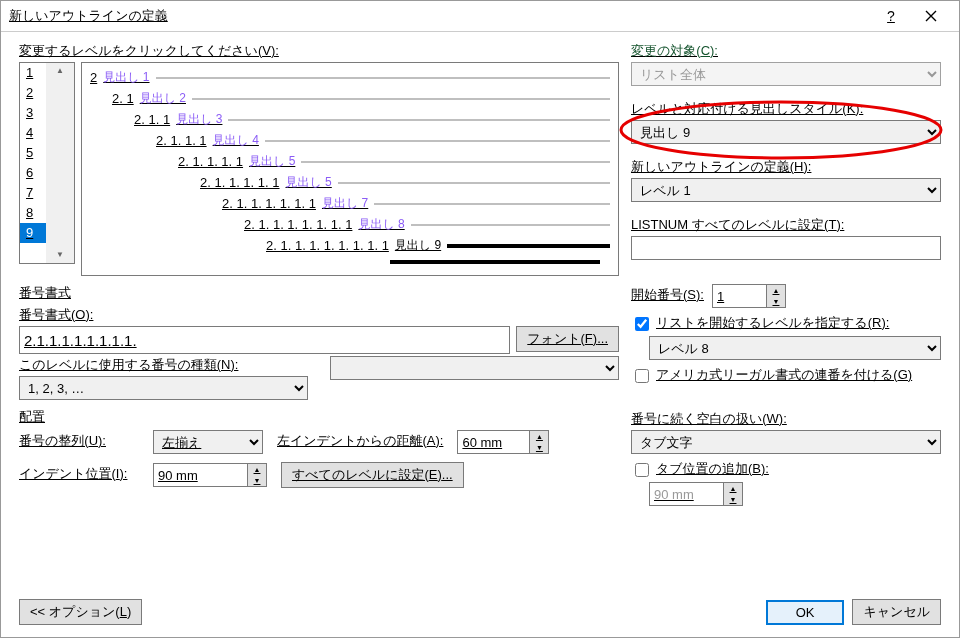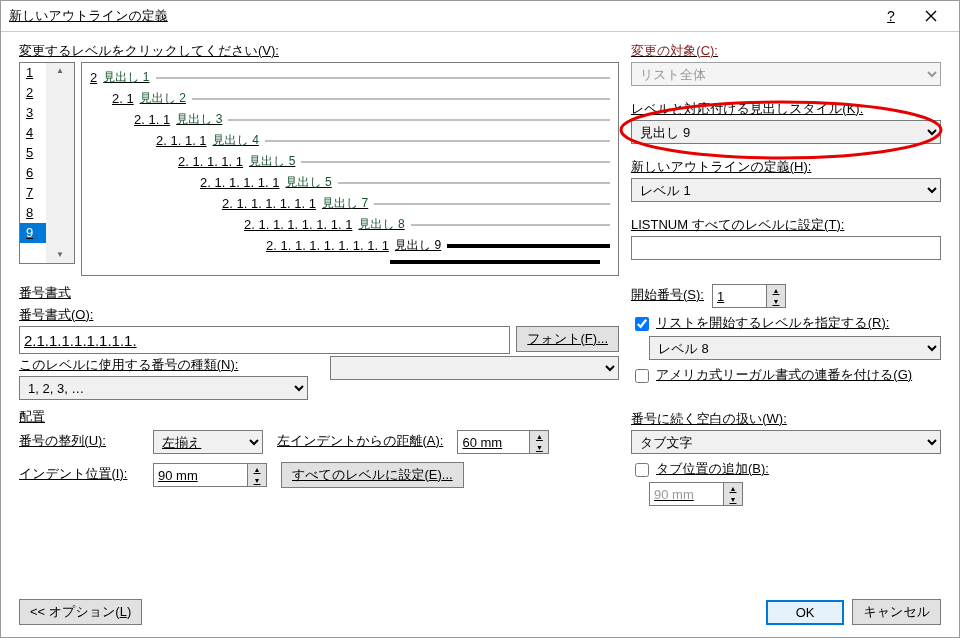--- a/index.html
+++ b/index.html
@@ -4,34 +4,34 @@
 <style>
   html,body{margin:0;padding:0;font-family:"Yu Gothic UI","Meiryo",sans-serif;font-size:13px;color:#000;background:#ece9d8;}
   .dialog{width:960px;height:638px;background:#fff;box-sizing:border-box;position:relative;border:1px solid #999;text-decoration:underline;}
   .titlebar{height:30px;display:flex;align-items:center;padding:0 8px;border-bottom:1px solid #ccc;}
   .titlebar .title{flex:1;font-size:13px;}
   .titlebar .help,.titlebar .close{width:40px;height:28px;display:flex;align-items:center;justify-content:center;font-size:14px;}
   .body{padding:10px 18px 60px 18px;}
   .row{display:flex;gap:12px;}
   .left-col{width:600px;}
   .right-col{flex:1;}
-  .dimlabel{color:#7f1d1d;}
+  .dimlabel{color:#14532d;}
   label{display:block;margin-bottom:2px;}
   .u{text-decoration:underline;}
   select,input[type=text]{font:inherit;border:1px solid #7a7a7a;background:#fff;padding:2px 4px;box-sizing:border-box;height:24px;}
   select{background:#f0f0f0;}
   .levellist{width:54px;height:200px;border:1px solid #7a7a7a;background:#fff;overflow:hidden;position:relative;}
   .levellist div{padding:0 6px;line-height:20px;}
   .levellist .sel{background:#0078d7;color:#fff;}
   .levellist .scroll{position:absolute;right:0;top:0;bottom:0;width:16px;background:#f0f0f0;display:flex;flex-direction:column;justify-content:space-between;}
   .levellist .scroll span{height:16px;display:flex;align-items:center;justify-content:center;font-size:8px;color:#666;}
   .preview{flex:1;height:200px;border:1px solid #7a7a7a;background:#fff;position:relative;padding:6px 8px;overflow:hidden;}
   .pv-row{display:flex;align-items:center;gap:6px;margin-bottom:4px;font-size:13px;}
   .pv-num{white-space:pre;}
-  .pv-lbl{color:#14532d;font-size:12px;}
+  .pv-lbl{color:#8b5cf6;font-size:12px;}
   .pv-line{flex:1;height:2px;background:#bfbfbf;}
   .pv-row.sel .pv-lbl{color:#000;}
   .pv-row.sel .pv-line{background:#000;height:4px;}
   .pv-extra{height:4px;background:#000;margin-left:300px;margin-top:6px;width:210px;}
   .grp-title{margin:8px 0 4px 0;}
   .fullwidth{width:100%;}
   .fontrow{display:flex;gap:6px;}
   .fontrow input{flex:1;height:28px;font-size:15px;}
   .btn{border:1px solid #7a7a7a;background:#e1e1e1;padding:2px 10px;height:26px;font:inherit;}
   .half{display:flex;gap:22px;margin-top:2px;}

